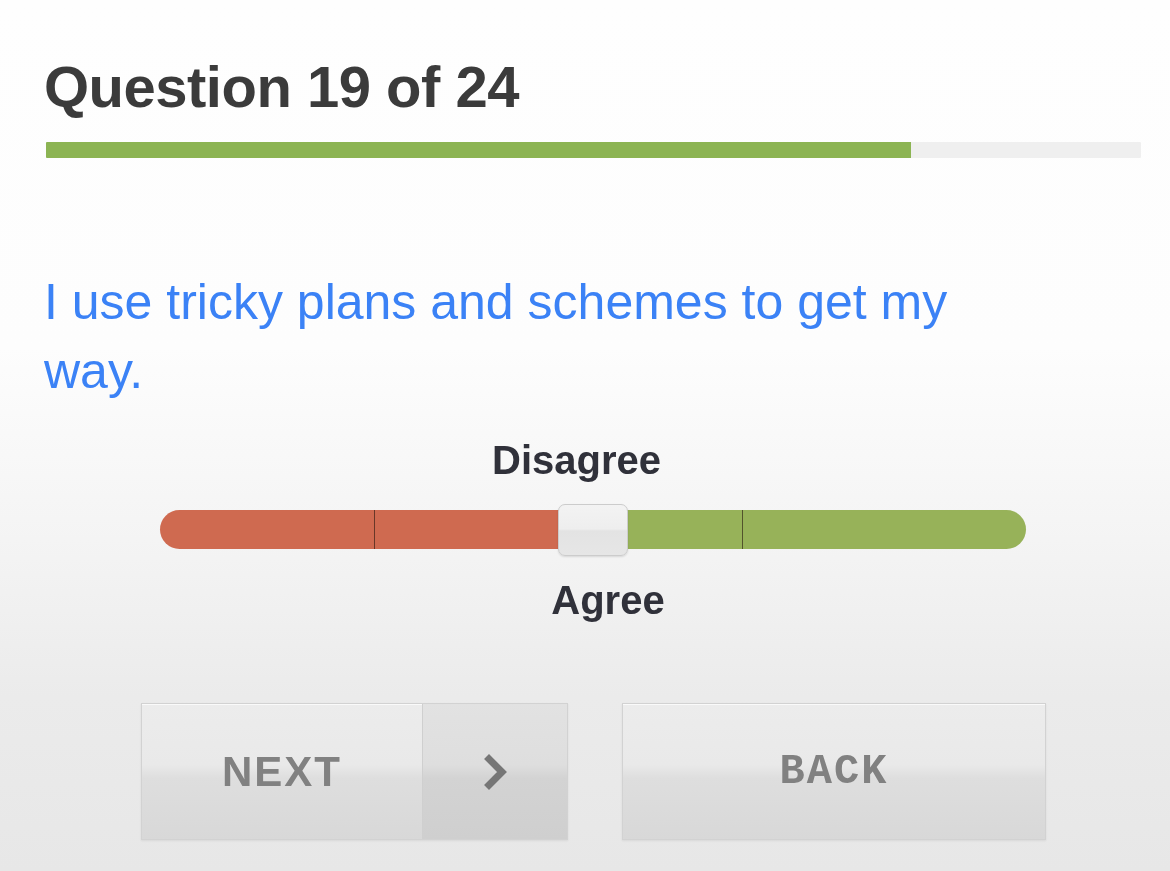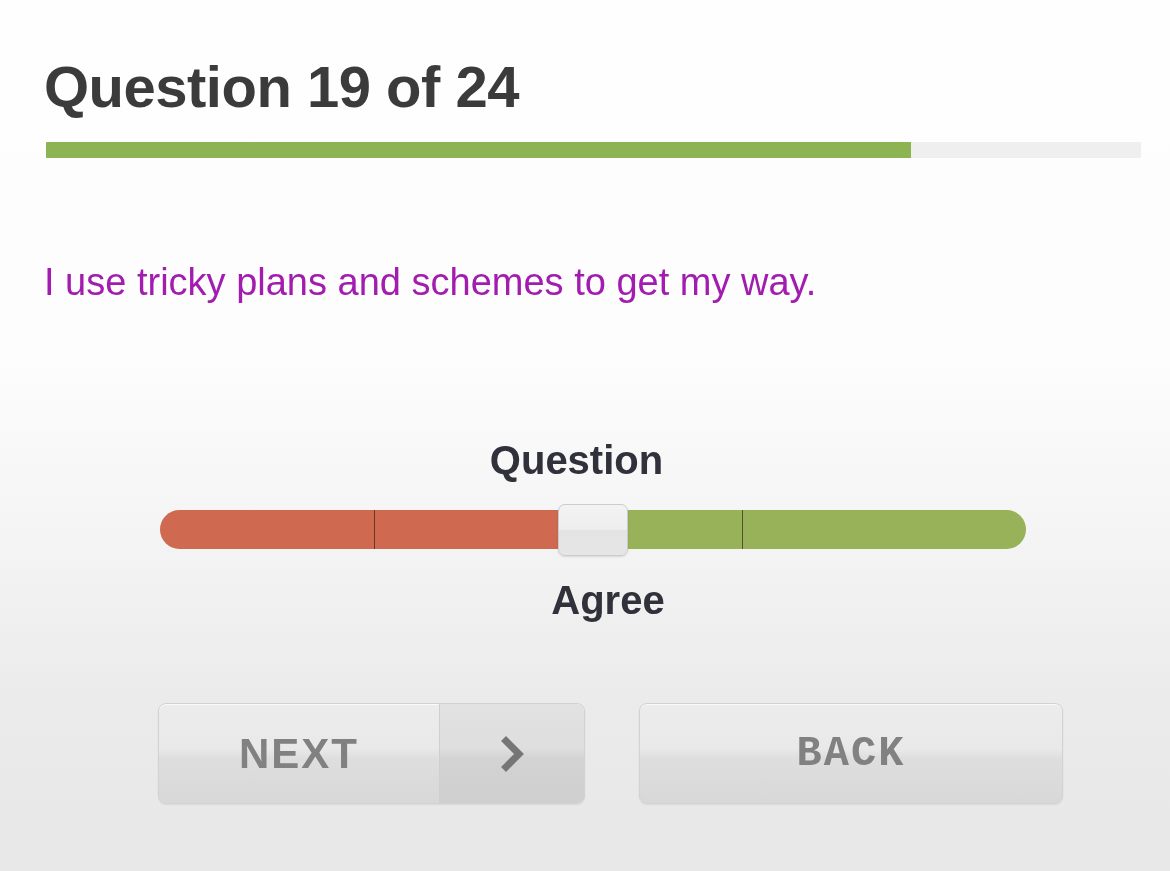--- a/index.html
+++ b/index.html
@@ -60,22 +60,22 @@
     background: #8cb453;
     border-radius: 1px 0 0 1px;
   }
 
   
   .question-text {
     position: absolute;
     left: 36px;
     top: 218px;
     width: 1010px;
-    font-size: 38px;
-    color: #a21caf;
+    font-size: 50px;
+    color: #3b82f6;
     line-height: 1.38;
     font-weight: normal;
   }
 
   
   .slider-zone {
     position: absolute;
     left: 0;
     top: 430px;
     width: 1170px;
@@ -142,30 +142,29 @@
   .button-row {
     position: absolute;
     left: 0;
     top: 703px;
     width: 1170px;
     height: 140px;
   }
   .btn {
     position: absolute;
     top: 0;
-    height: 101px;
+    height: 137px;
     border: 1px solid #d2d2d2;
-    border-radius: 8px;
+    border-radius: 0;
     background: linear-gradient(to bottom, #ececec 0%, #e9e9e9 45%, #dedede 55%, #d8d8d8 100%);
     box-shadow: 0 1px 2px rgba(0,0,0,0.07), inset 0 1px 0 rgba(255,255,255,0.75);
     cursor: pointer;
     display: flex;
     align-items: stretch;
     overflow: hidden;
-    margin-left: 17px;
   }
   .btn-next {
     left: 133px;
     width: 427px;
   }
   .btn-back {
     left: 614px;
     width: 424px;
     align-items: center;
     justify-content: center;
@@ -212,21 +211,21 @@
   <h1 class="page-title">Question 19 of 24</h1>
 
   <div class="progress-track">
     <div class="progress-fill" style="width: 79%;"></div>
   </div>
 
   <p class="question-text">I use tricky plans and schemes to get my way.</p>
 
   <div class="slider-zone">
 
-    <div class="slider-label top">Question</div>
+    <div class="slider-label top">Disagree</div>
 
     <div class="slider-label bottom">Agree</div>
   </div>
 
   <div class="slider-track">
     <div class="track-seg neg first" style="width:24.8%">
       <span class="tick"></span>
     </div>
     <div class="track-seg neg" style="width:21.7%"></div>
     <div class="track-seg pos" style="width:20.8%">

